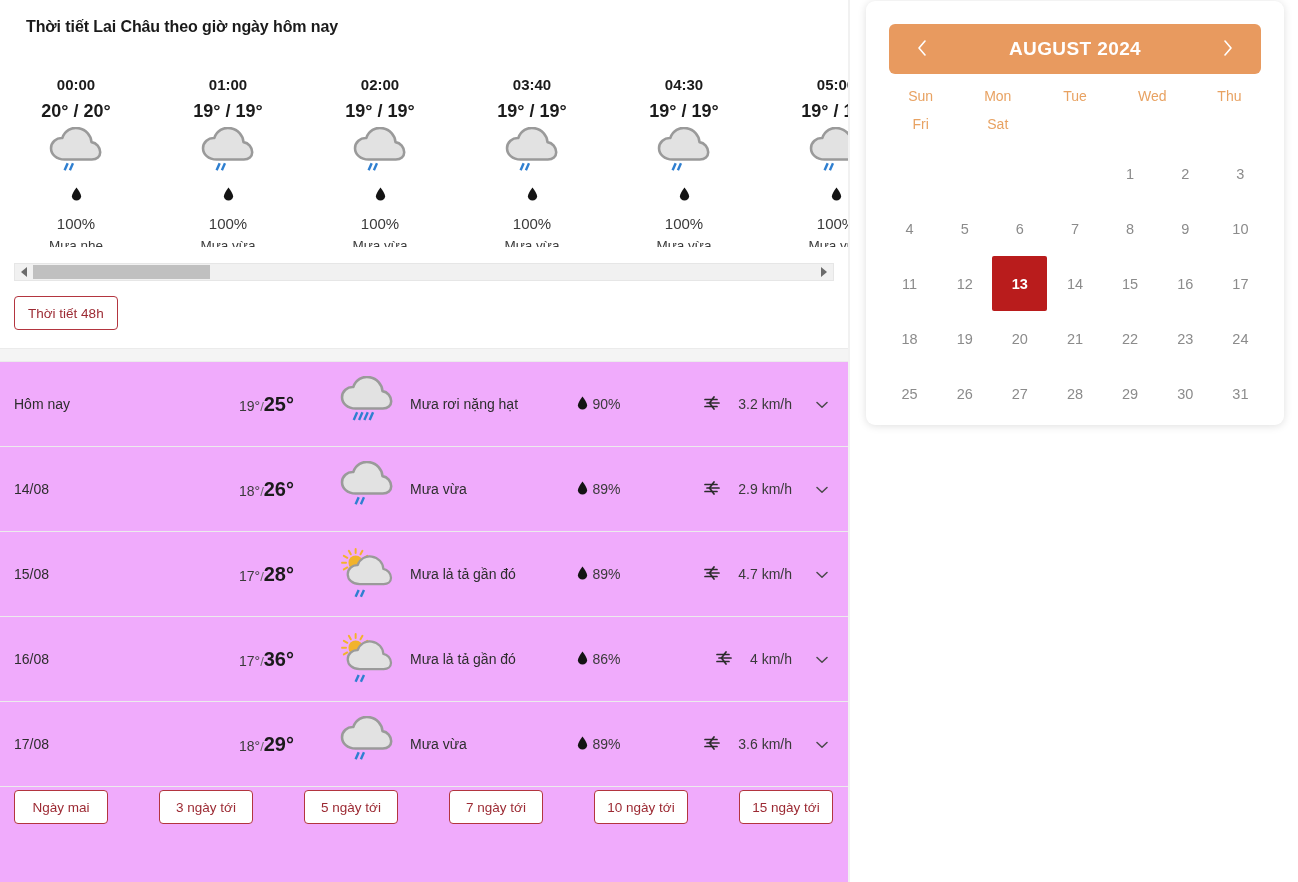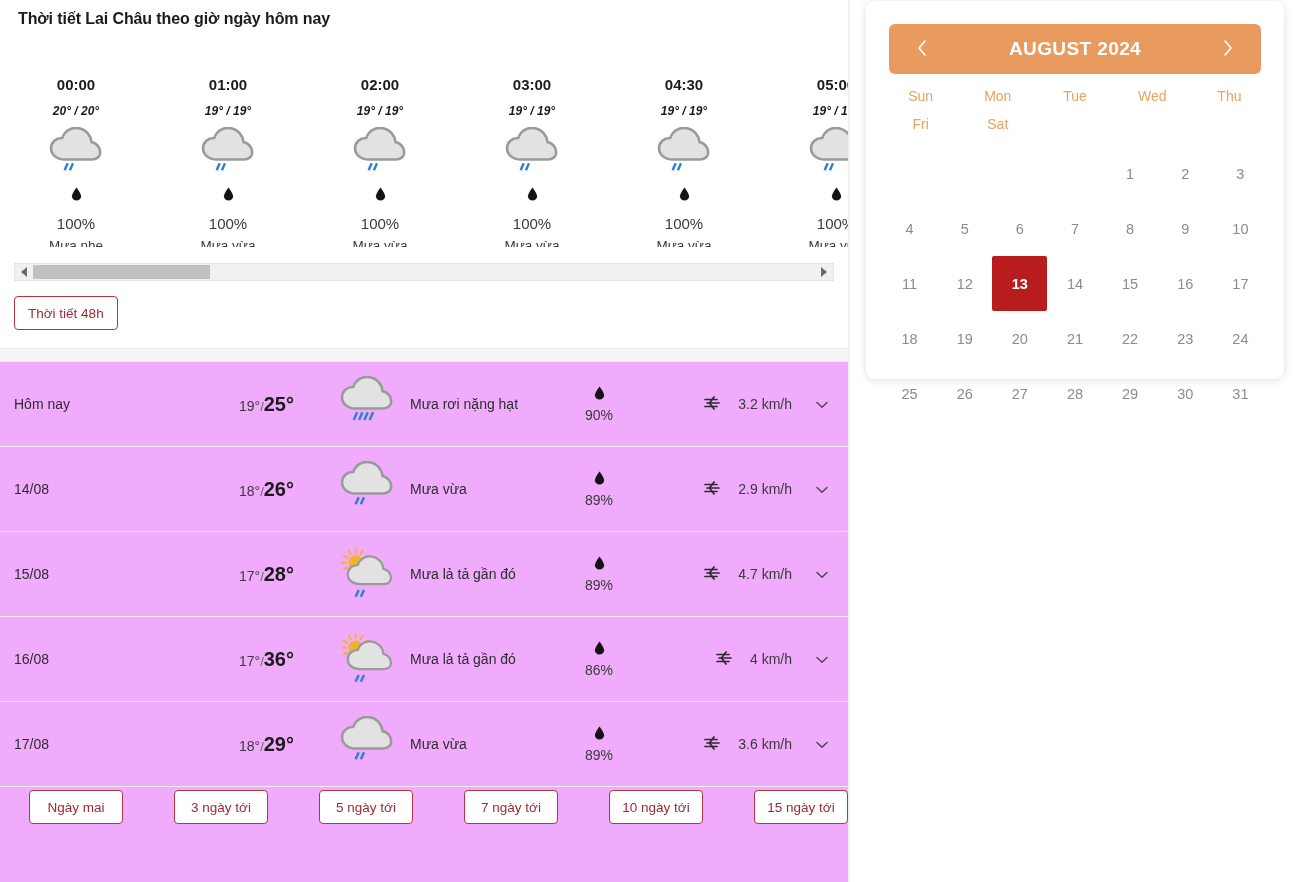--- a/index.html
+++ b/index.html
@@ -28,21 +28,21 @@
   
   .hourly-panel {
     position: absolute;
     left: 0; top: 0;
     width: 848px;
     height: 348px;
     background: #ffffff;
     overflow: hidden;
   }
   .hourly-title {
-    margin: 4px;
+    margin: 12px;
     padding: 6px 0 0 14px;
     font-size: 16px;
     font-weight: bold;
     color: #1b1b1b;
     letter-spacing: -0.1px;
   }
   .hourly-strip {
     position: absolute;
     left: 0; top: 62px;
     width: 848px;
@@ -55,25 +55,24 @@
     text-align: center;
     padding-top: 12px;
   }
   .hour-time {
     font-size: 15px;
     font-weight: bold;
     color: #1b1b1b;
     line-height: 22px;
   }
   .hour-temp {
-    font-size: 12px;
+    font-size: 18px;
     font-weight: bold;
     color: #1b1b1b;
     line-height: 30px;
-    font-style: italic;
   }
   .hour-icon { height: 58px; display:flex; align-items:center; justify-content:center; }
   .hour-pop {
     font-size: 15px;
     color: #3a3a3a;
     line-height: 24px;
     display: flex;
     align-items: center;
     justify-content: center;
     gap: 4px;
@@ -174,37 +173,36 @@
   }
   .cond-text { font-size: 14px; color: #2d2d2d; white-space: nowrap; }
   .col-pop {
     width: 140px;
     display: flex;
     align-items: center;
     justify-content: center;
     gap: 4px;
     font-size: 14px;
     color: #3a3a3a;
-    flex-direction: column;
   }
   .col-wind {
     flex: 1 1 auto;
     display: flex;
     align-items: center;
     justify-content: flex-end;
     gap: 18px;
     font-size: 14px;
     color: #3a3a3a;
     padding-right: 6px;
   }
 
   
   .range-row {
     position: absolute;
-    left: 15px; top: 428px;
+    left: 0; top: 428px;
     width: 848px;
     display: flex;
     padding: 0 14px;
     gap: 0;
     justify-content: flex-end;
   }
   .range-btn {
     flex: 0 0 134px;
     margin-right: 1px;
     height: 34px;
@@ -225,21 +223,21 @@
   .right-col {
     position: absolute;
     left: 850px; top: 0;
     width: 448px; height: 882px;
     background: #ffffff;
   }
   .cal-card {
     position: absolute;
     left: 16px; top: 1px;
     width: 418px;
-    height: 378px;
+    height: 424px;
     background: #ffffff;
     border-radius: 9px;
     box-shadow: 0 1px 8px rgba(0,0,0,0.13);
   }
   .cal-head {
     margin: 23px 23px 0 23px;
     height: 50px;
     background: #e89a5f;
     border-radius: 6px;
     display: flex;
@@ -368,21 +366,21 @@
             </div>
             <div class="hour-pop">
               <span><svg class="drop" width="13" height="15" viewBox="0 0 12 15" aria-hidden="true">
                   <path d="M6 0.5 C6 0.5 11 7 11 10 C11 12.8 8.8 14.6 6 14.6 C3.2 14.6 1 12.8 1 10 C1 7 6 0.5 6 0.5 Z" fill="#141414"></path>
                 </svg></span>
               <span>100%</span>
             </div>
             <div class="hour-desc">Mưa vừa</div>
           </div>
           <div class="hour-cell">
-            <div class="hour-time">03:00</div>
+            <div class="hour-time">03:40</div>
             <div class="hour-temp">19° / 19°</div>
             <div class="hour-icon">
               <svg class="wicon" width="56" height="56" viewBox="0 0 74 74" aria-hidden="true">
                 <g transform="translate(0,-3)">
                   <path d="M22 46 C11 46 4 39 4 31 C4 23 11 17 19 17.5 C22 8 31 3 40 4.5 C50 6 57 14 57.5 23 C64 24 69 30 69 36.5 C69 42 64.5 46 58 46 Z" fill="#e2e2e2" stroke="#9a9a9a" stroke-width="3.4" stroke-linejoin="round"></path>
                 </g>
                 <line x1="26" y1="48" x2="21.95" y2="57" stroke="#2f7fd0" stroke-width="3.2" stroke-linecap="butt"></line>
                 <line x1="33" y1="48" x2="28.95" y2="57" stroke="#2f7fd0" stroke-width="3.2" stroke-linecap="butt"></line>
               </svg>
             </div>

